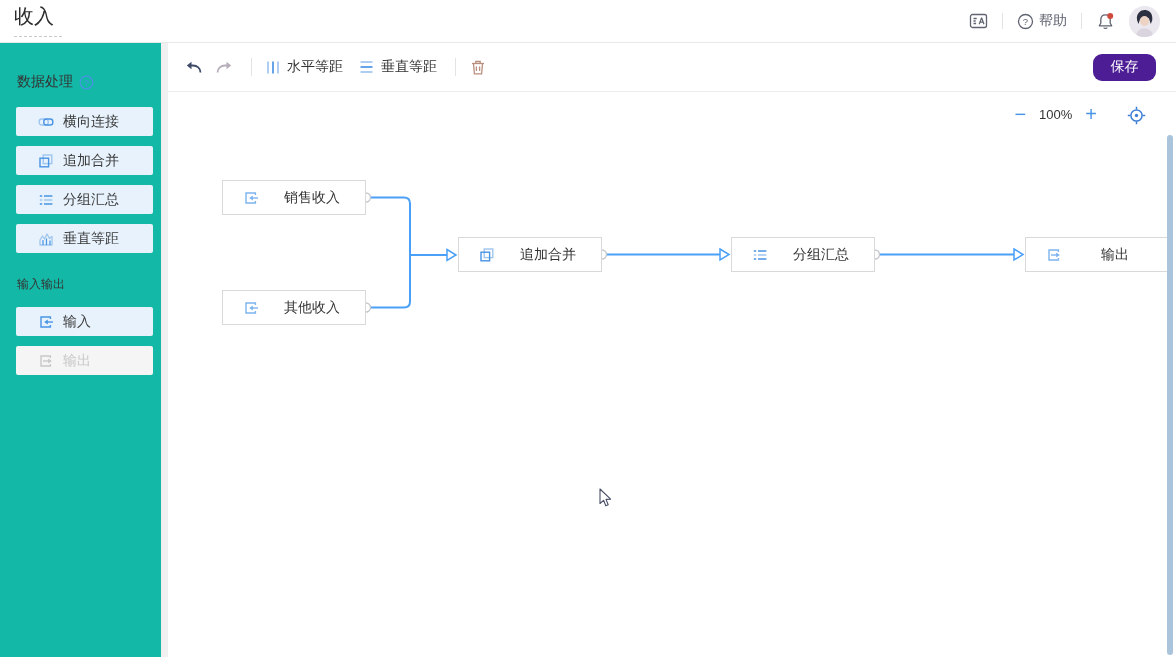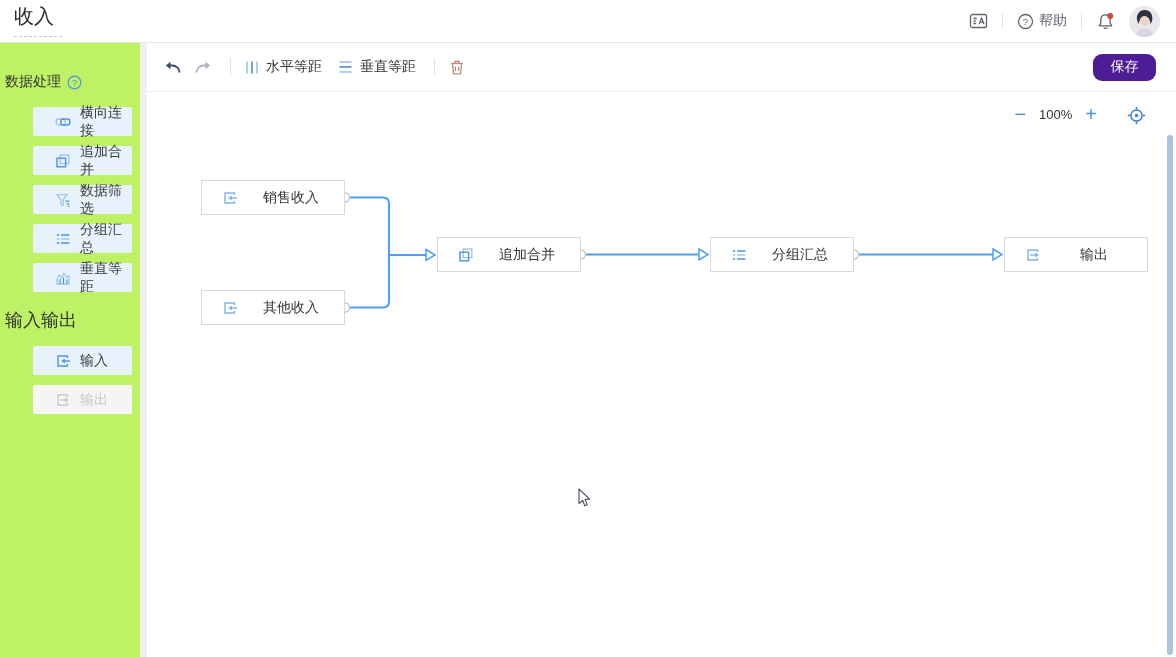--- a/index.html
+++ b/index.html
@@ -13,33 +13,33 @@
   .doc-title { font-size:20px; color:#2b2b2b; display:inline-block;
     border-bottom:1px dashed #c9c9c9; padding:0 8px 6px 0; }
   .topbar-right { display:flex; align-items:center; gap:14px; }
   .tb-divider { width:1px; height:16px; background:#e3e3e3; }
   .tb-icon { display:flex; align-items:center; color:#5f6470; cursor:pointer; }
   .help-group { display:flex; align-items:center; gap:5px; font-size:14px; color:#5f6470; cursor:pointer; }
   .avatar { width:31px; height:31px; border-radius:50%; overflow:hidden; background:#eceaf0; }
 
   
   .app { display:flex; height:614px; }
-  .sidebar { width:140px; background:#bef264; padding:30px 8px 0 4px; flex-shrink:0; }
+  .sidebar { width:161px; background:#14b8a6; padding:30px 8px 0 16px; flex-shrink:0; }
   .sb-divider { width:7px; background:#f0f0f0; flex-shrink:0; }
   .main { flex:1; display:flex; flex-direction:column; position:relative; min-width:0; }
 
   .sb-header { display:flex; align-items:center; gap:6px; font-size:14px;
     color:#333; padding-left:1px; margin-bottom:16px; }
   .sb-item { height:29px; border-radius:2px; background:#e7f2fc; display:flex;
     align-items:center; gap:9px; padding-left:22px; margin-bottom:10px;
-    font-size:14px; color:#3a3a3a; cursor:pointer;margin-left:29px; }
+    font-size:14px; color:#3a3a3a; cursor:pointer; }
   .sb-item .sb-ic { display:flex; align-items:center; color:#4a94e4; }
   .sb-item.disabled { background:#f5f5f5; color:#c8c8c8; cursor:default; }
   .sb-item.disabled .sb-ic { color:#c8c8c8; }
-  .sb-section2 { margin:16px 0 14px 1px; font-size:18px; color:#333; }
+  .sb-section2 { margin:23px 0 14px 1px; font-size:12px; color:#333; }
 
   
   .toolbar { height:49px; border-bottom:1px solid #ededed; display:flex;
     align-items:center; padding:0 20px 0 17px; background:#fff; flex-shrink:0; }
   .tool-btn { display:flex; align-items:center; gap:7px; font-size:14px;
     color:#333; cursor:pointer; margin-right:16px; }
   .tool-divider { width:1px; height:18px; background:#e3e3e3; margin:0 14px 0 2px; }
   .spacer { flex:1; }
   .save-btn { width:63px; height:27px; background:#4c1d95; color:#fff;
     border:none; border-radius:9px; font-size:14px; cursor:pointer;
@@ -134,29 +134,20 @@
     <div class="sb-item">
       <span class="sb-ic">
         <svg width="16" height="16" viewBox="0 0 16 16" fill="none">
           <rect x="5.2" y="2" width="8.6" height="8.6" stroke="#9fc6ee" stroke-width="1.4"></rect>
           <rect x="2" y="5.2" width="8.6" height="8.6" stroke="#4a94e4" stroke-width="1.4"></rect>
         </svg>
       </span>
       <span>追加合并</span>
     </div>
 
-    <div class="sb-item">
-      <span class="sb-ic">
-        <svg width="16" height="16" viewBox="0 0 16 16" fill="none">
-          <path d="M1.8 2.6 h10.4 l-4 5 v5.8 l-2.4-1.4 v-4.4 z" stroke="#9fc6ee" stroke-width="1.3" stroke-linejoin="round"></path>
-          <path d="M10.4 9.2 h4 M11.6 11.8 h2.8 M12.8 14.2 h1.6" stroke="#4a94e4" stroke-width="1.3"></path>
-        </svg>
-      </span>
-      <span>数据筛选</span>
-    </div>
 
     <div class="sb-item">
       <span class="sb-ic">
         <svg width="16" height="16" viewBox="0 0 16 16" fill="none">
           <path d="M1.8 4 h2.4 M6 4 h8.4" stroke="#4a94e4" stroke-width="1.5"></path>
           <path d="M1.8 8 h2.4 M6 8 h8.4" stroke="#9fc6ee" stroke-width="1.5"></path>
           <path d="M1.8 12 h2.4 M6 12 h8.4" stroke="#4a94e4" stroke-width="1.5"></path>
         </svg>
       </span>
       <span>分组汇总</span>

